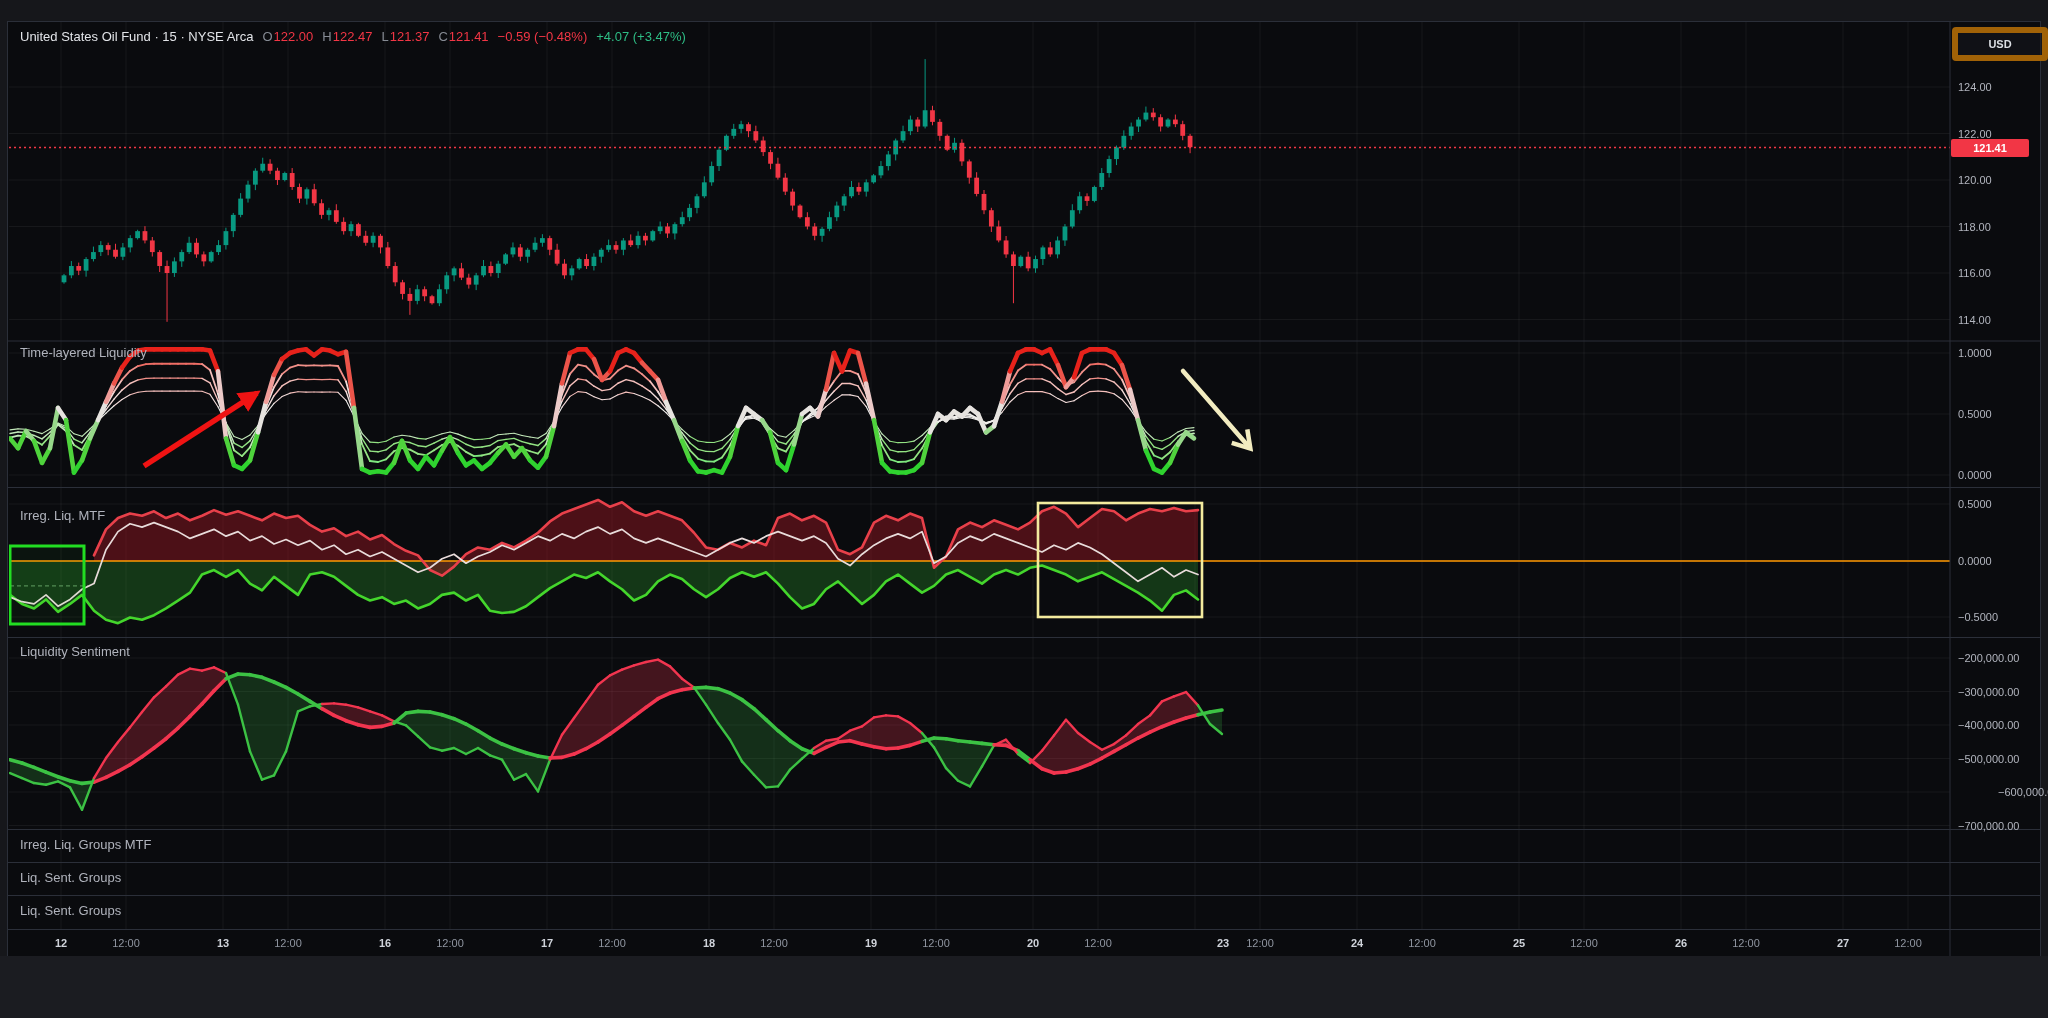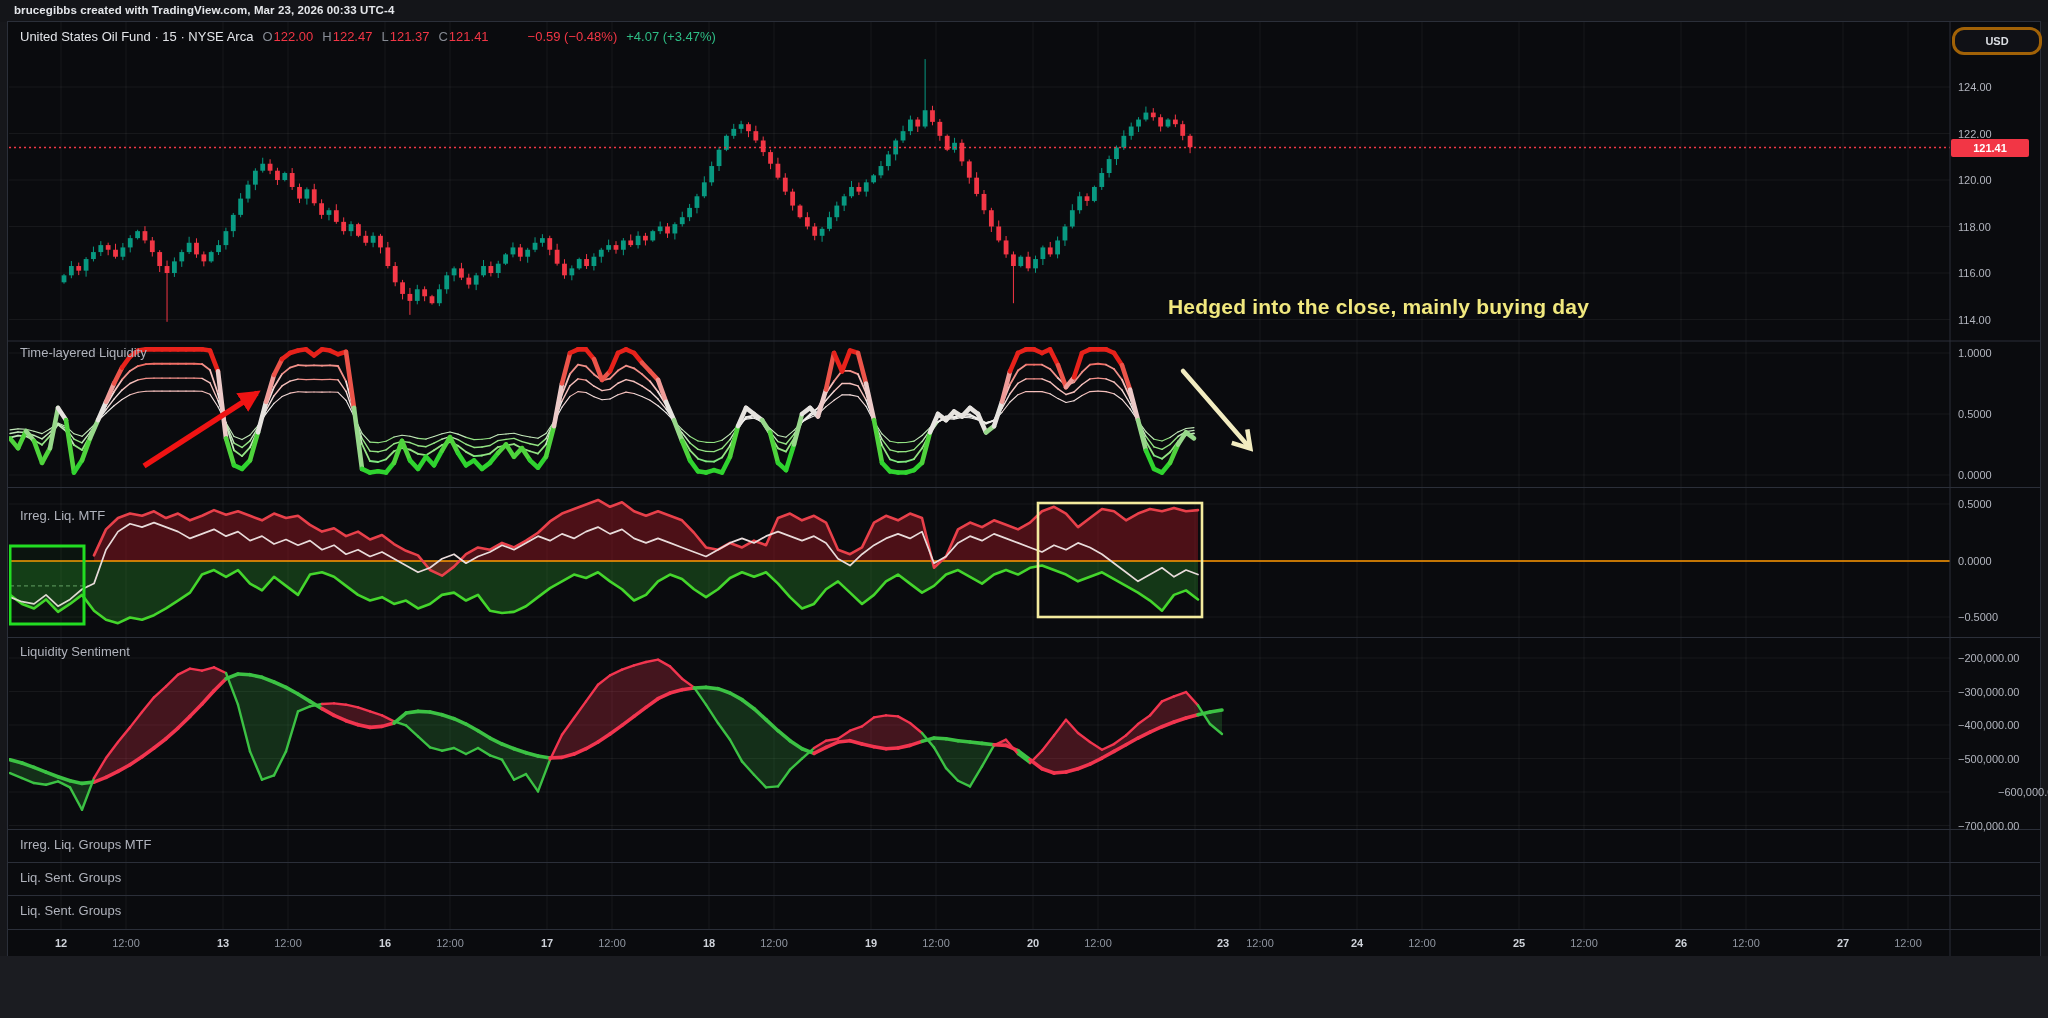--- a/index.html
+++ b/index.html
@@ -11,37 +11,34 @@
   #chart-widget{left:8px;top:22px;width:2032px;height:934px;background:#0a0b0e;outline:1px solid #2b2f39;}
   #gfx{left:0;top:0;}
   .pane-label{font-size:13px;color:#b0b3bc;white-space:nowrap;}
   .axis-lbl{position:absolute;left:1958px;font-size:11px;color:#b2b5be;transform:translateY(-50%);white-space:nowrap;}
   .t-lbl{position:absolute;top:937px;font-size:11px;color:#9096a1;transform:translateX(-50%);white-space:nowrap;}
   .t-lbl.major{color:#cfd3da;font-weight:600;}
   #symrow{left:20px;top:29px;display:flex;align-items:center;gap:9px;font-size:13px;white-space:nowrap;justify-content:flex-end;}
   #sym-title{color:#e2e4e8;font-weight:500;}
   .oletter{color:#868b94;}
   .oval{color:#f23645;margin-left:1px;}
-  #chg1{color:#f23645;margin-left:30px;}
+  #chg1{color:#f23645;}
   #chg2{color:#2ebd85;}
-  #usd-btn{left:1952px;top:27px;width:84px;height:22px;border:3px solid #a16207;border-radius:12px;
+  #usd-btn{left:1952px;top:27px;width:84px;height:22px;border:6px solid #a16207;border-radius:4px;
     color:#dcdfe4;font-size:11px;font-weight:700;display:flex;align-items:center;justify-content:center;background:rgba(20,22,28,.6);cursor:pointer;}
   #price-chip{left:1951px;top:139px;width:78px;height:18px;background:#f23645;color:#fff;font-size:11px;
     font-weight:700;display:flex;align-items:center;justify-content:center;border-radius:2px;}
   #note{left:1168px;top:295px;font-size:21px;font-weight:700;color:#f1e87e;letter-spacing:.2px;}
   #footer{left:0;top:956px;width:2048px;height:62px;background:#1b1c21;}
 </style>
 </head>
 <body>
 
 <div id="stage">
 
-  <div id="topbar" class="abs">
-    <div id="attribution" class="abs">brucegibbs created with TradingView.com, Mar 23, 2026 00:33 UTC-4</div>
-  </div>
 
   <div id="chart-widget" class="abs">
     <svg id="gfx" class="abs" width="2048" height="1018" viewBox="0 0 2048 1018" style="left:-8px;top:-22px;">
         <defs>
           <clipPath id="plotclip">
             <rect x="9" y="22" width="1941" height="934"></rect>
           </clipPath>
           <marker id="ahRed" viewBox="0 0 10 10" refX="8" refY="5" markerWidth="4" markerHeight="4" orient="auto-start-reverse">
             <path d="M0 0 L10 5 L0 10 z" fill="#f01313"></path>
           </marker>
@@ -1321,21 +1318,20 @@
     <div id="symrow" class="abs" style="left:12px;top:7px;">
       <span id="sym-title">United States Oil Fund · 15 · NYSE Arca</span>
       <span><span class="oletter">O</span><span class="oval">122.00</span></span>
       <span><span class="oletter">H</span><span class="oval">122.47</span></span>
       <span><span class="oletter">L</span><span class="oval">121.37</span></span>
       <span><span class="oletter">C</span><span class="oval">121.41</span></span>
       <span id="chg1">−0.59 (−0.48%)</span>
       <span id="chg2">+4.07 (+3.47%)</span>
     </div>
 
-    <div id="note" class="abs" style="left:1160px;top:273px;">Hedged into the close, mainly buying day</div>
   </div>
 
   <div id="usd-btn" class="abs">USD</div>
   <div id="price-chip" class="abs">121.41</div>
 
   <div id="axis-labels">
       <div class="axis-lbl" style="top: 87px; text-align: center;">124.00</div>
       <div class="axis-lbl" style="top: 133.5px;">122.00</div>
       <div class="axis-lbl" style="top: 180px;">120.00</div>
       <div class="axis-lbl" style="top: 226.5px;">118.00</div>

